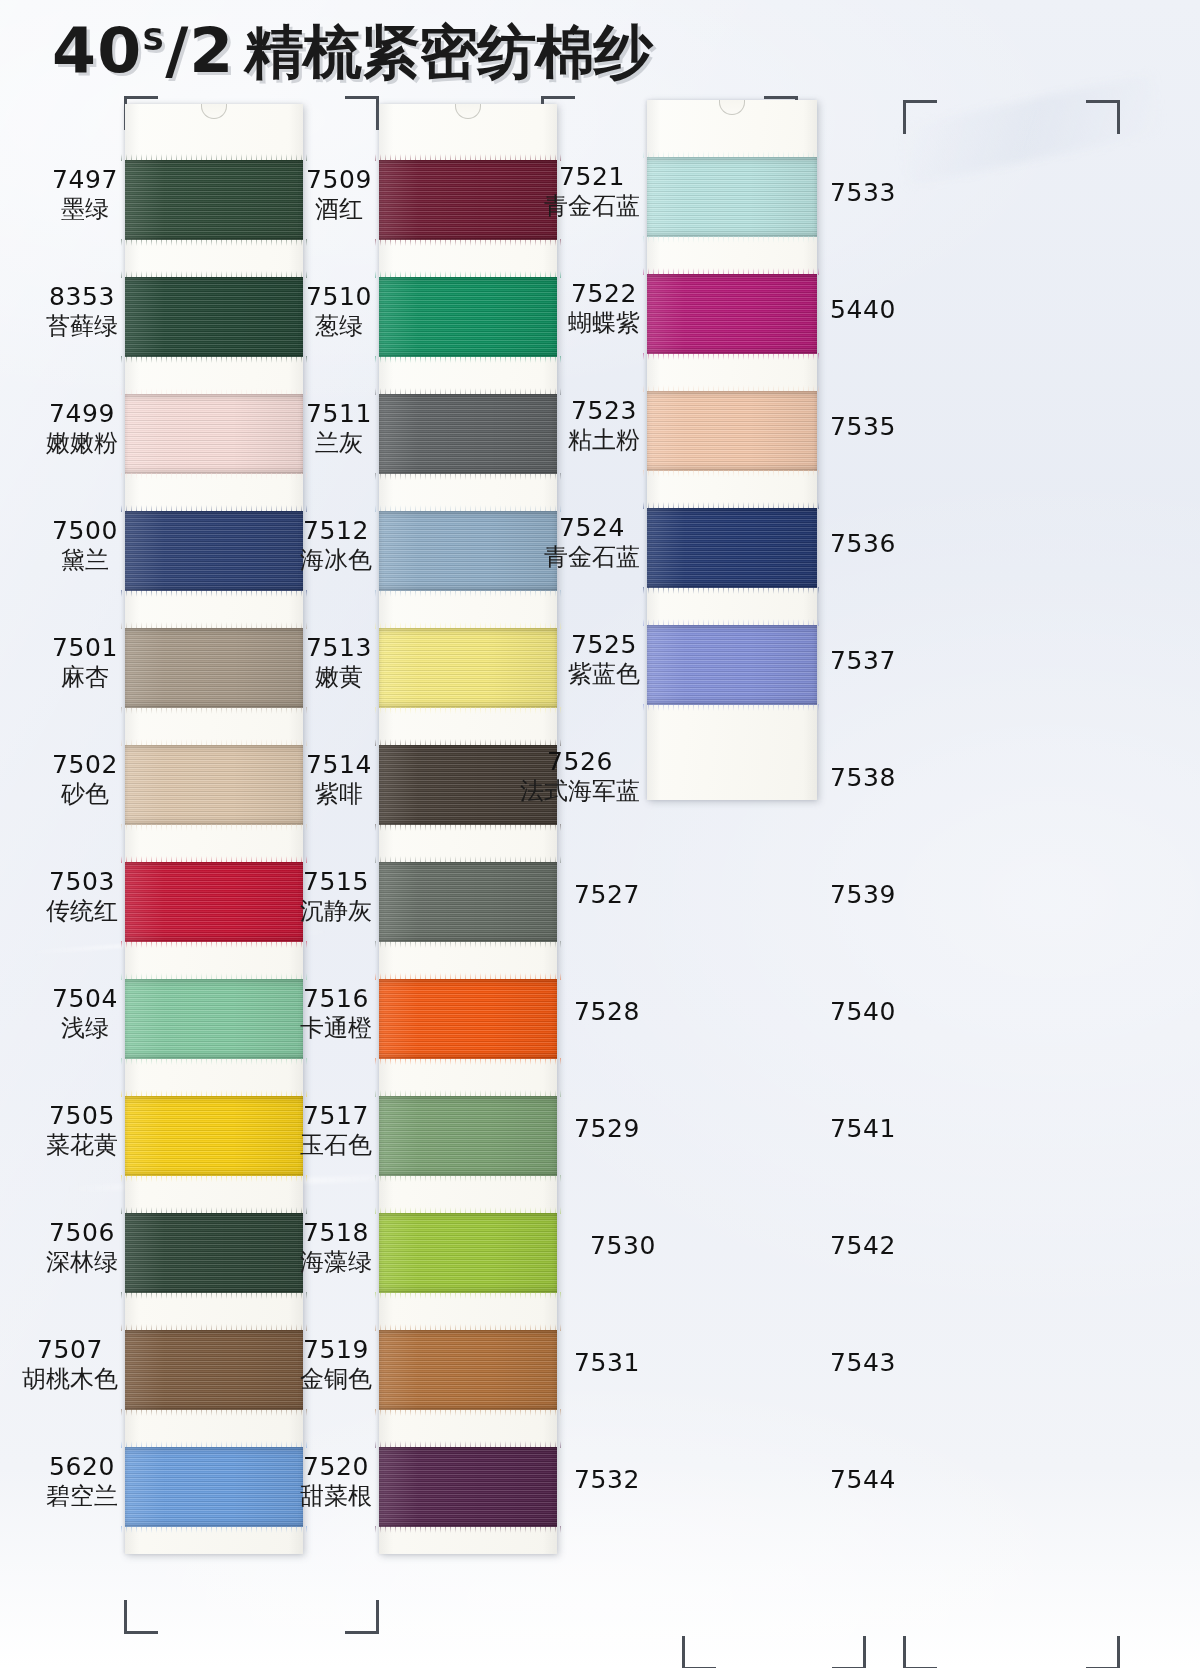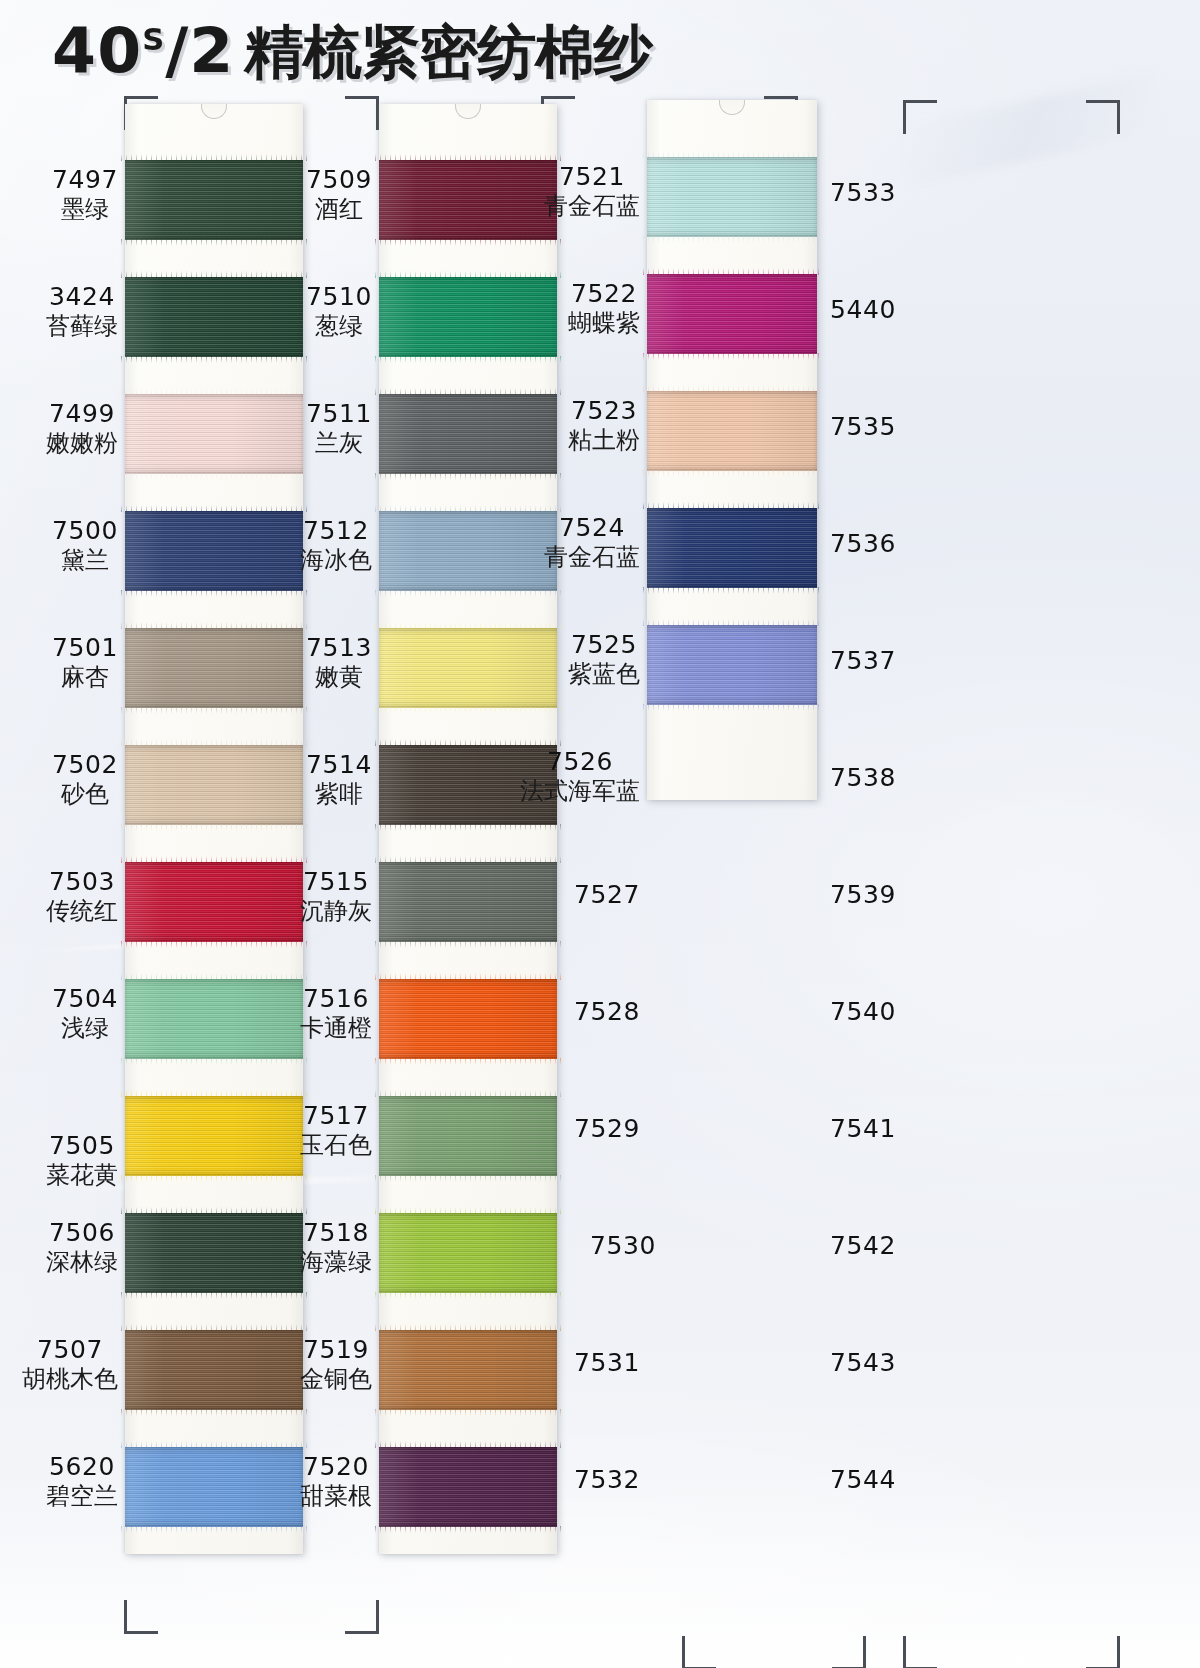--- a/index.html
+++ b/index.html
@@ -340,21 +340,21 @@
       <div class="sheenband"></div>
       <div class="fuzz-b"></div>
     </div>
   </div>
 <div id="labels-layer">
     <div class="label" style="right: 1082px; top: 166px; text-align: center;">
       <span class="code">7497</span>
       <span class="name">墨绿</span>
     </div>
     <div class="label" style="right: 1082px; top: 283px;">
-      <span class="code">3424</span>
+      <span class="code">8353</span>
       <span class="name">苔藓绿</span>
     </div>
     <div class="label" style="right: 1082px; top: 400px;">
       <span class="code">7499</span>
       <span class="name">嫩嫩粉</span>
     </div>
     <div class="label" style="right: 1082px; top: 517px;">
       <span class="code">7500</span>
       <span class="name">黛兰</span>
     </div>
@@ -367,21 +367,21 @@
       <span class="name">砂色</span>
     </div>
     <div class="label" style="right: 1082px; top: 868px;">
       <span class="code">7503</span>
       <span class="name">传统红</span>
     </div>
     <div class="label" style="right: 1082px; top: 985px;">
       <span class="code">7504</span>
       <span class="name">浅绿</span>
     </div>
-    <div class="label" style="right: 1082px; top: 1132px;">
+    <div class="label" style="right: 1082px; top: 1102px;">
       <span class="code">7505</span>
       <span class="name">菜花黄</span>
     </div>
     <div class="label" style="right: 1082px; top: 1219px;">
       <span class="code">7506</span>
       <span class="name">深林绿</span>
     </div>
     <div class="label" style="right: 1082px; top: 1336px;">
       <span class="code">7507</span>
       <span class="name">胡桃木色</span>

